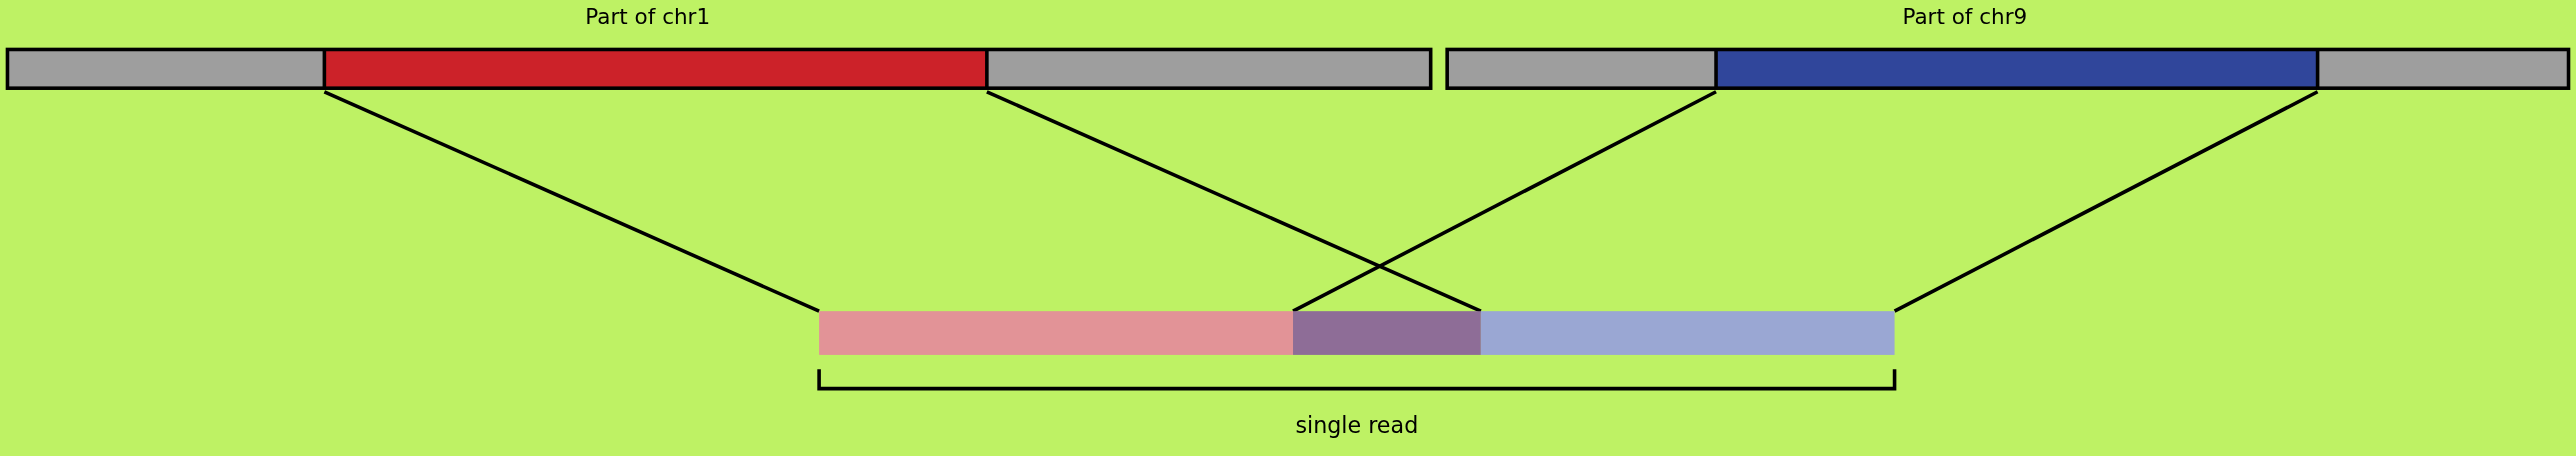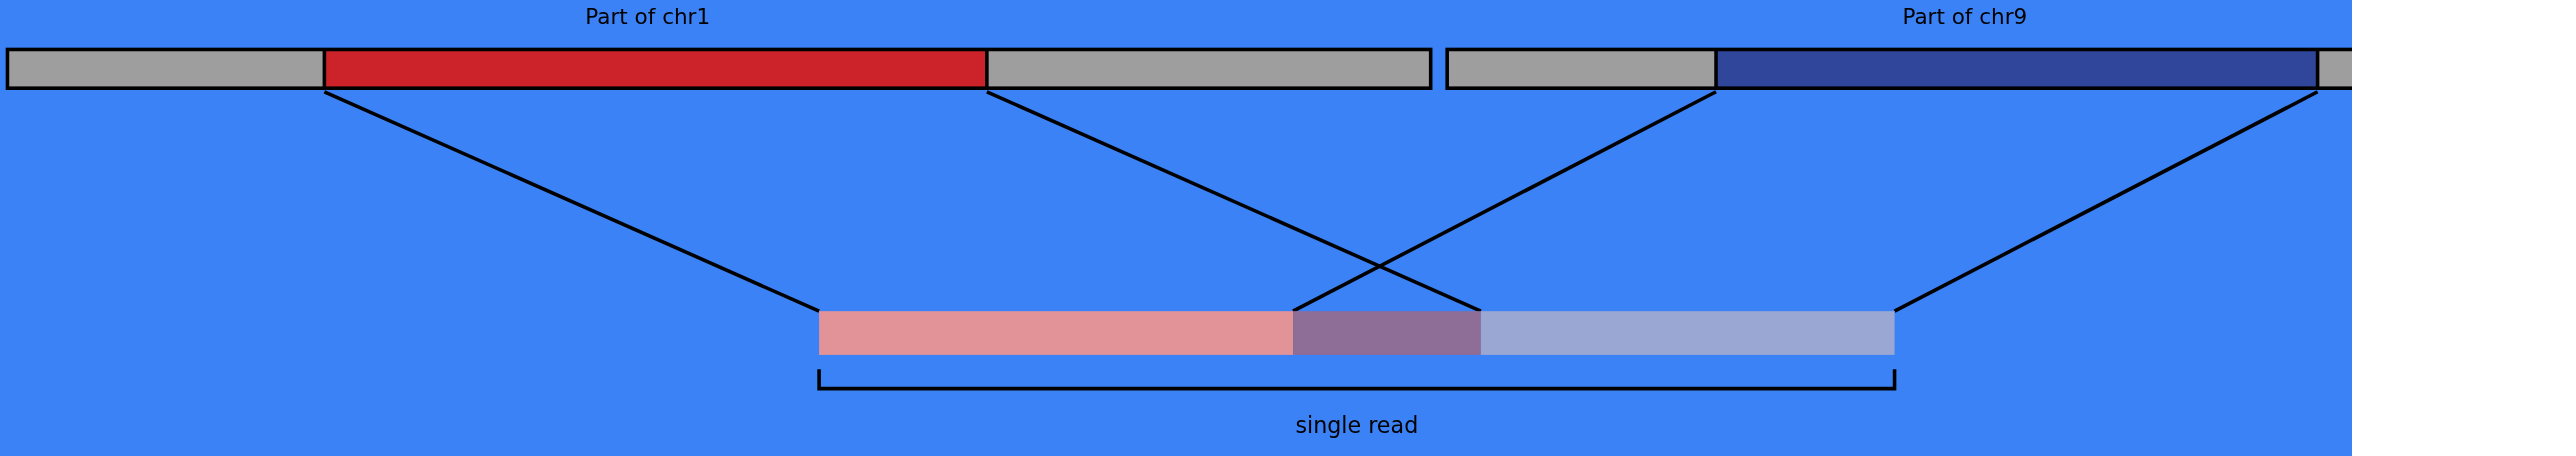--- a/index.html
+++ b/index.html
@@ -5,23 +5,23 @@
   html, body {
     margin: 0;
     padding: 0;
     background: #ffffff;
   }
   body {
     font-family: "DejaVu Sans", "Liberation Sans", sans-serif;
   }
   #stage {
     position: relative;
-    width: 2352px;
+    width: 2576px;
     height: 456px;
-    background: #3b82f6;
+    background: #bef264;
     overflow: hidden;
   }
   #diagram-svg {
     position: absolute;
     left: 0;
     top: 0;
     width: 2576px;
     height: 456px;
     display: block;
   }

